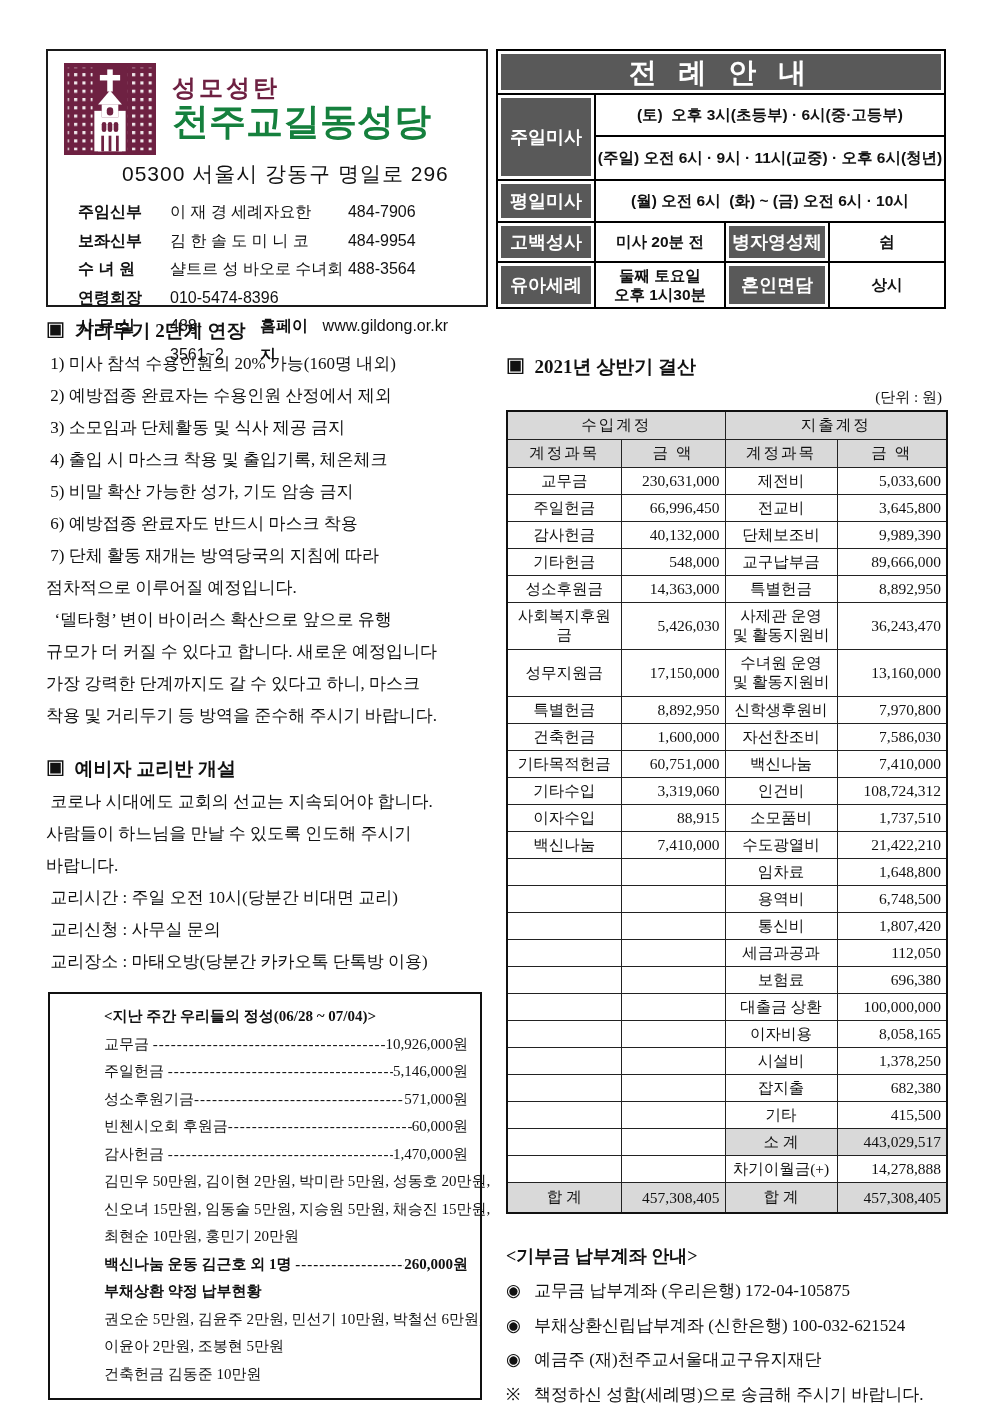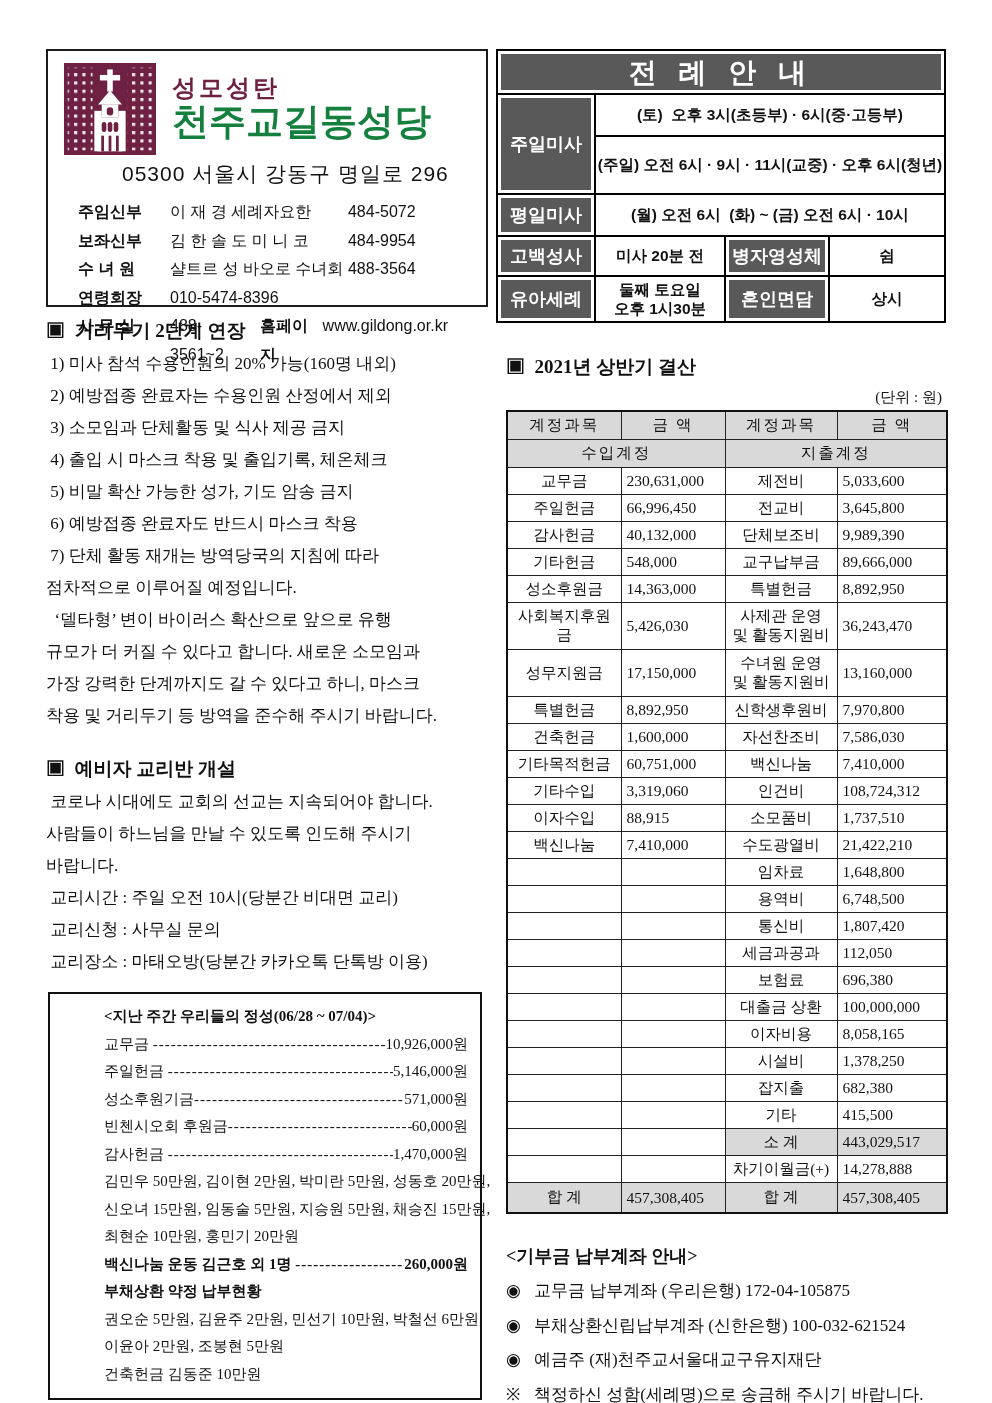--- a/index.html
+++ b/index.html
@@ -50,21 +50,21 @@
   .off-amount{flex:0 0 auto;}
   .off-text{display:block;}
 
   
   .unit-note{font-size:15px;text-align:right;line-height:26px;padding-right:4px;}
   .settle-table{border-collapse:collapse;table-layout:fixed;width:440px;border:2px solid #111;}
   .settle-table td,.settle-table th{border:1px solid #222;font-weight:normal;
         font-size:15.5px;padding:0 5px;height:26px;overflow:hidden;}
   .settle-table th{background:#d9d9d9;text-align:center;letter-spacing:2px;height:27px;}
   .settle-table td.cat{text-align:center;white-space:pre-line;line-height:1.2;}
-  .settle-table td.amt{text-align:left;}
+  .settle-table td.amt{text-align:right;}
   .settle-table td.gray{background:#d9d9d9;}
   .settle-table tr.tall td{height:46px;}
   .settle-table tr.total-row td{height:29px;}
 
   
   .account{margin-top:24px;}
   .acct-title{font-size:18px;font-weight:bold;line-height:36px;white-space:pre;}
   .acct-line{font-size:17px;line-height:34.5px;white-space:pre;display:flex;}
   .acct-bullet{width:28px;flex:0 0 auto;}
 </style>
@@ -104,21 +104,21 @@
         <div>
           <div class="brand-top">성모성탄</div>
           <div class="brand-name">천주교길동성당</div>
         </div>
       </div>
       <div class="address">05300  서울시  강동구  명일로  296</div>
 
       <div class="contact-row">
         <span class="contact-label">주임신부</span>
         <span class="contact-value">이 재 경 세례자요한</span>
-        <span class="contact-phone">484-5072</span>
+        <span class="contact-phone">484-7906</span>
       </div>
       <div class="contact-row">
         <span class="contact-label">보좌신부</span>
         <span class="contact-value">김 한 솔 도 미 니 코</span>
         <span class="contact-phone">484-9954</span>
       </div>
       <div class="contact-row">
         <span class="contact-label">수 녀 원</span>
         <span class="contact-value">샬트르 성 바오로 수녀회</span>
         <span class="contact-phone">488-3564</span>
@@ -143,21 +143,21 @@
           <col style="width:116px">
         </colgroup>
       <tbody>
           <tr style="height:44px">
         <td class="title-cell" colspan="4">전 례 안 내</td>
       </tr>
       <tr style="height:42px">
         <td class="dark" rowspan="2">주일미사</td>
         <td colspan="3">(토)  오후 3시(초등부) · 6시(중·고등부)</td>
       </tr>
-      <tr style="height:58px">
+      <tr style="height:44px">
         <td colspan="3">(주일) 오전 6시 · 9시 · 11시(교중) · 오후 6시(청년)</td>
       </tr>
       <tr style="height:42px">
         <td class="dark">평일미사</td>
         <td colspan="3">(월) 오전 6시  (화) ~ (금) 오전 6시 · 10시</td>
       </tr>
       <tr style="height:40px">
         <td class="dark">고백성사</td>
         <td>미사 20분 전</td>
         <td class="dark">병자영성체</td>
@@ -183,21 +183,21 @@
           <div class="line"> 2) 예방접종 완료자는 수용인원 산정에서 제외</div>
           <div class="line"> 3) 소모임과 단체활동 및 식사 제공 금지</div>
           <div class="line"> 4) 출입 시 마스크 착용 및 출입기록, 체온체크</div>
           <div class="line"> 5) 비말 확산 가능한 성가, 기도 암송 금지</div>
           <div class="line"> 6) 예방접종 완료자도 반드시 마스크 착용</div>
           <div class="line"> 7) 단체 활동 재개는 방역당국의 지침에 따라</div>
         </div>
       <div id="sec1-para">
           <div class="line">점차적으로 이루어질 예정입니다.</div>
           <div class="line">  ‘델타형’ 변이 바이러스 확산으로 앞으로 유행</div>
-          <div class="line">규모가 더 커질 수 있다고 합니다. 새로운 소모임과</div>
+          <div class="line">규모가 더 커질 수 있다고 합니다. 새로운 예정입니다</div>
           <div class="line">가장 강력한 단계까지도 갈 수 있다고 하니, 마스크</div>
           <div class="line">착용 및 거리두기 등 방역을 준수해 주시기 바랍니다.</div>
         </div>
 
       <div class="spacer20"></div>
       <div class="section-title">▣  예비자 교리반 개설</div>
       <div id="sec2-lines">
           <div class="line"> 코로나 시대에도 교회의 선교는 지속되어야 합니다.</div>
           <div class="line">사람들이 하느님을 만날 수 있도록 인도해 주시기</div>
           <div class="line">바랍니다.</div>
@@ -234,28 +234,28 @@
 
       <table class="settle-table">
         <colgroup>
             <col style="width:114px">
             <col style="width:104px">
             <col style="width:112px">
             <col style="width:110px">
           </colgroup>
         <thead>
           <tr>
+            <th colspan="2">수입계정</th>
+            <th colspan="2">지출계정</th>
+          </tr>
+          <tr>
             <th>계정과목</th>
             <th>금 액</th>
             <th>계정과목</th>
             <th>금 액</th>
-          </tr>
-          <tr>
-            <th colspan="2">수입계정</th>
-            <th colspan="2">지출계정</th>
           </tr>
         </thead>
         <tbody id="settlement-body">
             <tr>
               <td class="cat">교무금</td>
               <td class="amt">230,631,000</td>
               <td class="cat">제전비</td>
               <td class="amt">5,033,600</td>
             </tr>
             <tr>

